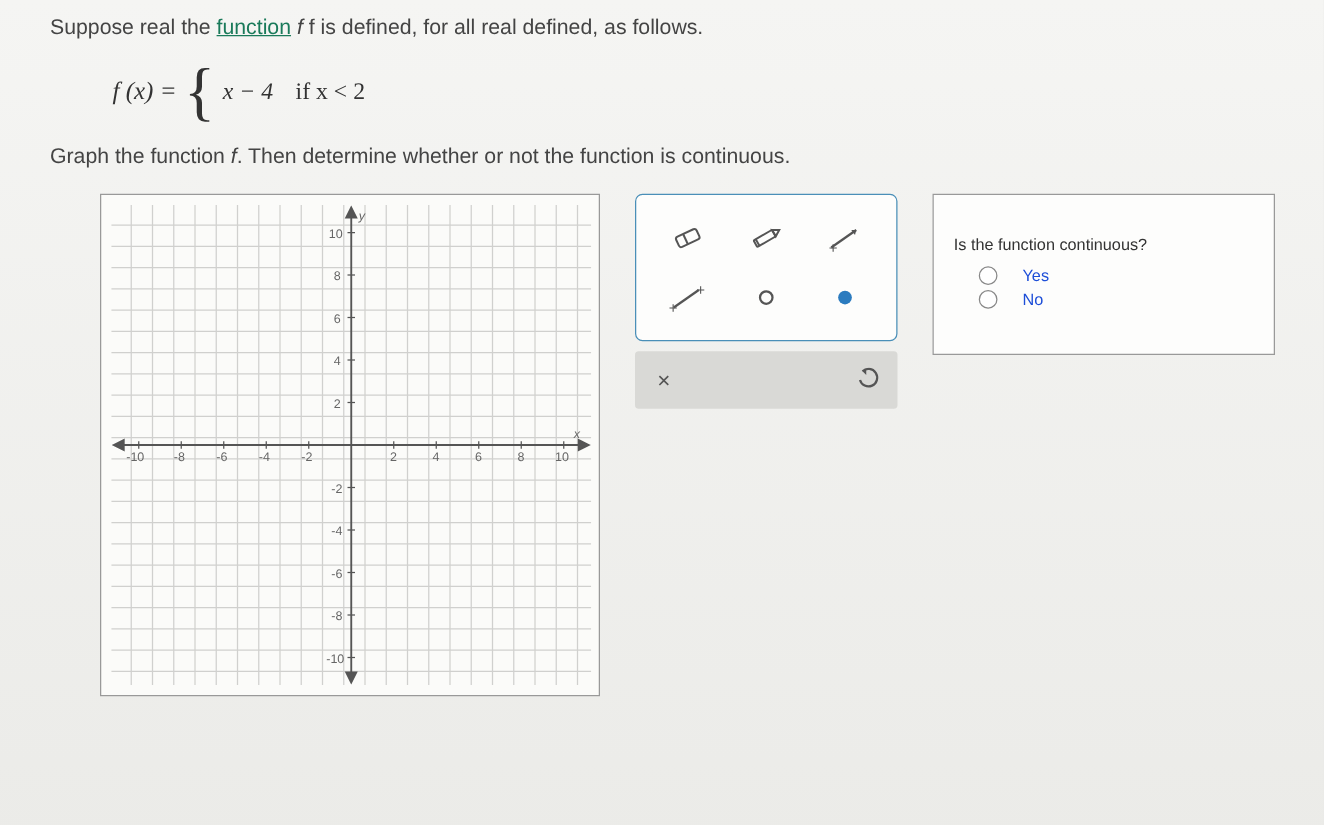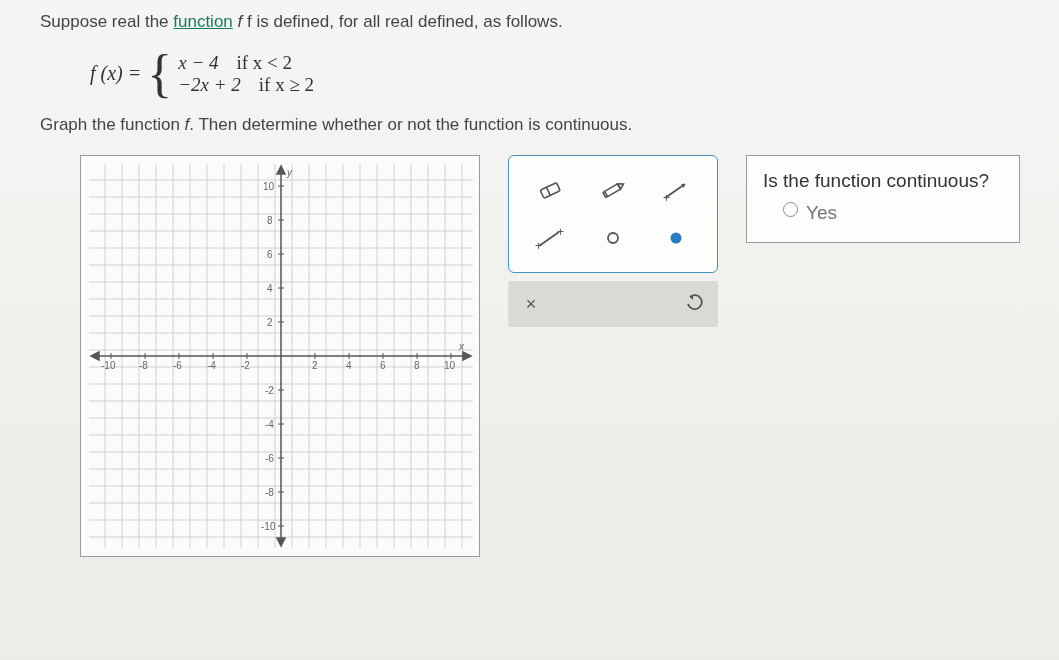--- a/index.html
+++ b/index.html
@@ -1,53 +1,52 @@
 <!DOCTYPE html>
 <html><head>
 <meta charset="utf-8">
 <style>
 body{margin:0;padding:0;font-family:Arial,sans-serif;background:#e8e8e6;color:#333;overflow:hidden}
 .page{width:1059px;height:660px;background:linear-gradient(180deg,#f5f5f3 0%,#ebebe8 100%);position:relative;padding:8px 40px}
 .prompt-text{font-size:17px;color:#444;margin:4px 0 12px 0}
 .func-link{color:#1a7a5a;text-decoration:underline}
 .func-def{display:flex;align-items:center;margin:10px 0 10px 50px;font-family:'Times New Roman',serif;font-size:20px;font-style:italic}
 .brace{font-size:52px;font-style:normal;margin:0 6px;font-weight:100}
-.cases{display:flex;flex-direction:column;gap:0}
+.cases{display:flex;flex-direction:row;gap:0}
 .case{font-size:19px}
 .case .cond{margin-left:18px;font-style:normal}
 .instruction{font-size:17px;color:#444;margin:12px 0 20px 0}
 .work-area{display:flex;align-items:flex-start;gap:28px;margin-top:10px;padding-left:40px}
 .graph-wrap{width:400px}
 .graph-box{border:1px solid #999;background:#fbfbf9;padding:8px}
 .graph-svg{display:block}
 .tool-panel{width:210px;margin-top:0}
 .tool-box{border:1px solid #4a8fb8;border-radius:6px;background:#fdfdfc;padding:10px}
 .tool-row{display:flex;justify-content:space-around;align-items:center;height:48px}
 .tool-item{width:48px;height:40px;display:flex;align-items:center;justify-content:center;cursor:pointer;border-radius:4px}
 .action-bar{background:#d9d9d6;border-radius:3px;margin-top:8px;padding:8px;display:flex;justify-content:space-between;align-items:center}
 .action-btn{width:30px;height:30px;display:flex;align-items:center;justify-content:center;cursor:pointer;font-size:18px;color:#555}
-.question-box{border:1px solid #999;background:#fdfdfc;padding:14px 16px;width:240px;font-size:19px}
+.question-box{border:1px solid #999;background:#fdfdfc;padding:32px 16px;width:240px;font-size:13px}
 .q-title{margin-bottom:10px;color:#333}
-.radio-row{display:flex;gap:8px;margin:4px 0 4px 20px;color:#737373;cursor:pointer}
+.radio-row{display:flex;gap:20px;margin:4px 0 4px 20px;color:#1d4ed8;cursor:pointer}
 .radio-circle{width:13px;height:13px;border:1px solid #888;border-radius:50%;background:#fff}
 </style>
 </head>
 <body>
 
 <div class="page">
   <div class="prompt-text">
     <span>Suppose real the </span><a class="func-link" href="#">function</a><span> </span><i>f</i><span> f is defined, for all real defined, as follows.</span>
   </div>
 
   <div class="func-def">
     <span>f (x) =</span>
     <span class="brace">{</span>
     <div class="cases">
       <div class="case"><span>x − 4</span><span class="cond">if x &lt; 2</span></div>
-      <div class="case"><span>−2x + 2</span><span class="cond">if x ≥ 2</span></div>
     </div>
   </div>
 
   <div class="instruction">
     Graph the function <i>f</i>. Then determine whether or not the function is continuous.
   </div>
 
   <div class="work-area">
     <div class="graph-wrap">
       <div class="graph-box">
@@ -217,15 +216,19 @@
         </div>
       </div>
     </div>
 
     <div class="question-box">
       <div class="q-title">Is the function continuous?</div>
       <div class="radio-row">
         <div class="radio-circle"></div>
         <span>Yes</span>
       </div>
+      <div class="radio-row">
+        <div class="radio-circle"></div>
+        <span>No</span>
+      </div>
     </div>
   </div>
 </div>
 
 </body></html>

